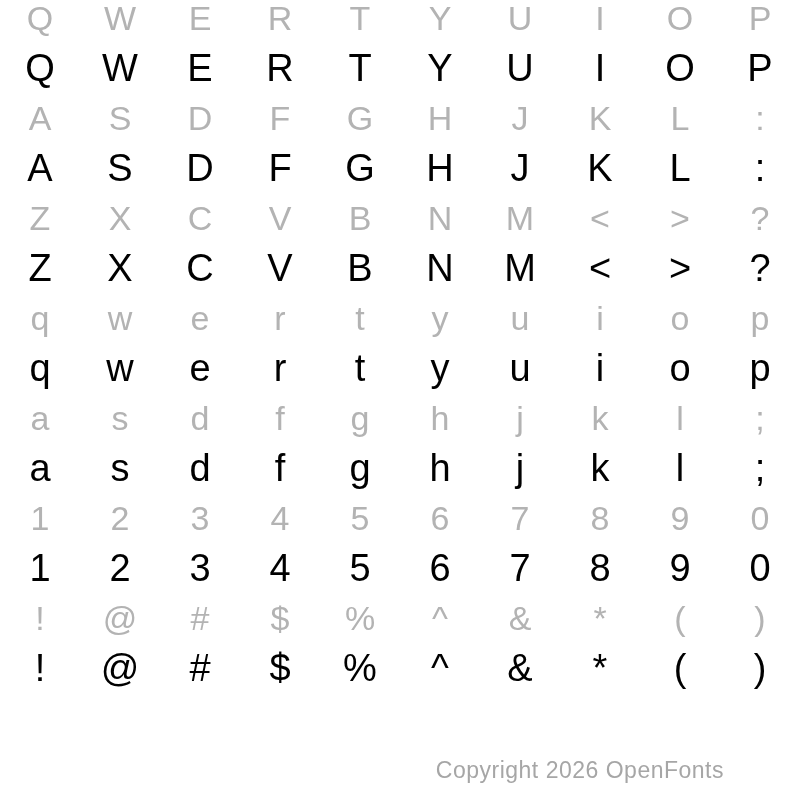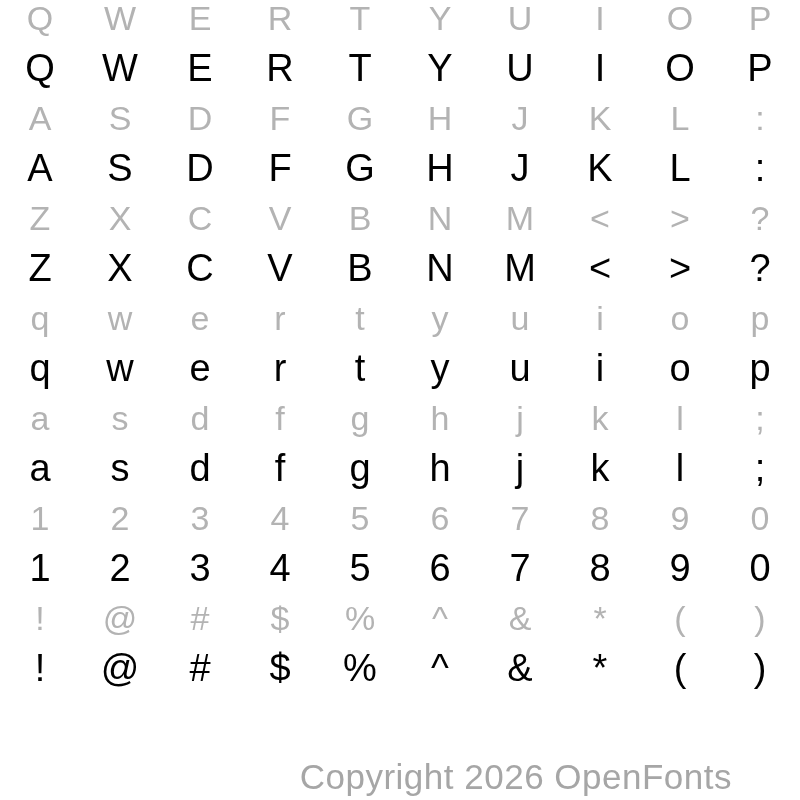--- a/index.html
+++ b/index.html
@@ -40,22 +40,22 @@
   .line-black {
     font-size: 38px;
   }
   .glyph-cell {
     display: block;
     overflow: visible;
   }
   .copyright {
     position: absolute;
     top: 757px;
-    right: 68px;
-    font-size: 35px;
+    right: 76px;
+    font-size: 23px;
     letter-spacing: 0.5px;
   }
 </style>
 </head>
 <body style="background: rgb(255, 255, 255);">
 
 <div class="page">
   <div id="specimen">
       <div class="row-line line-gray" style="color: rgb(179, 179, 179);"><span class="glyph-cell">Q</span><span class="glyph-cell">W</span><span class="glyph-cell">E</span><span class="glyph-cell">R</span><span class="glyph-cell">T</span><span class="glyph-cell">Y</span><span class="glyph-cell">U</span><span class="glyph-cell">I</span><span class="glyph-cell">O</span><span class="glyph-cell">P</span></div>
       <div class="row-line line-black" style="color: rgb(0, 0, 0);"><span class="glyph-cell">Q</span><span class="glyph-cell">W</span><span class="glyph-cell">E</span><span class="glyph-cell">R</span><span class="glyph-cell">T</span><span class="glyph-cell">Y</span><span class="glyph-cell">U</span><span class="glyph-cell">I</span><span class="glyph-cell">O</span><span class="glyph-cell">P</span></div>

